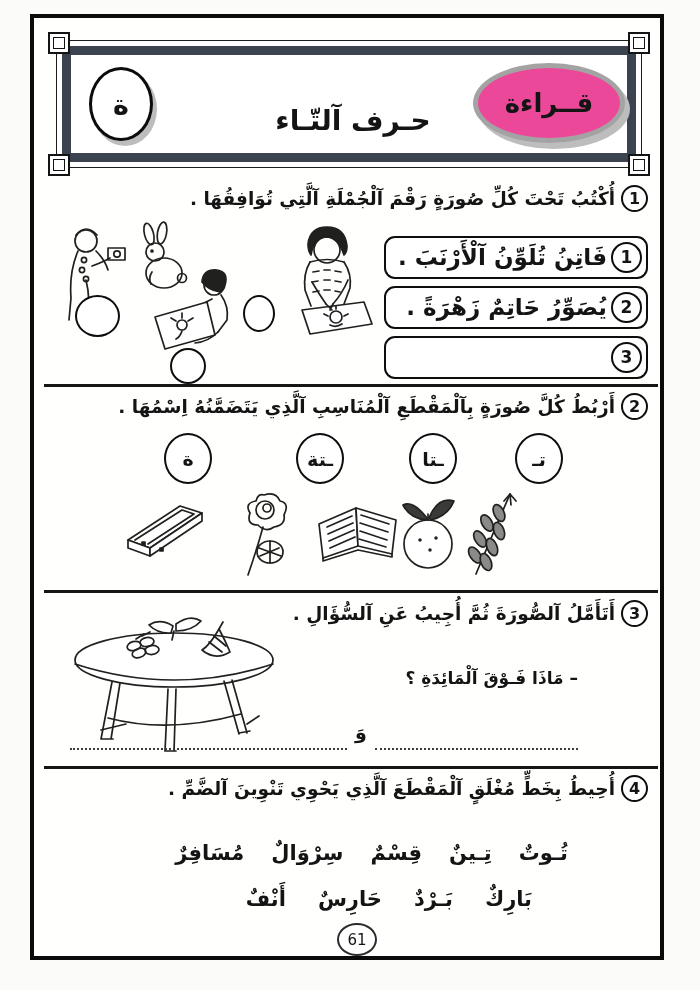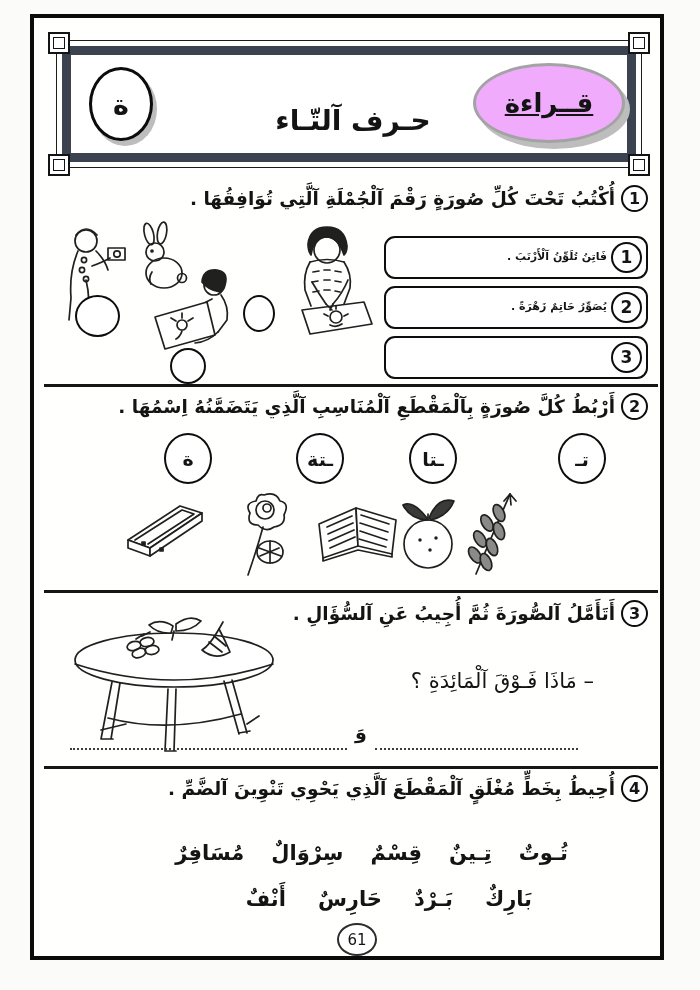--- a/index.html
+++ b/index.html
@@ -22,24 +22,24 @@
   .hb { position:absolute; left:56px; top:40px; width:586px; height:128px;
         border:1.5px solid #1c1c1c; background:#fff; }
   .hb-band { position:absolute; inset:5px; border:9px solid #3b4250; }
   .hb-corner { position:absolute; width:22px; height:22px; background:#fff; border:2px solid #141414; }
   .hb-corner::after { content:""; position:absolute; inset:3px; border:1.5px solid #141414; }
   .hb-corner.tl { left:-9px; top:-9px; } .hb-corner.tr { right:-9px; top:-9px; }
   .hb-corner.bl { left:-9px; bottom:-9px; } .hb-corner.br { right:-9px; bottom:-9px; }
 
   .hdr-oval {
     position:absolute; right:16px; top:22px; width:152px; height:80px;
-    border:3px solid #a3a3a3; border-radius:50%;
+    border:5px solid #a3a3a3; border-radius:50%;
     box-shadow:5px 6px 0 #bdbdbd;
     display:flex; align-items:center; justify-content:center;
-    font-size:26px; font-weight:bold; direction:rtl; background:#f0abfc;text-decoration:underline;
+    font-size:26px; font-weight:bold; direction:rtl; background:#ec4899;
   }
   .hdr-title {
     position:absolute; left:198px; top:16px; width:196px; height:100%;
     display:flex; align-items:center; justify-content:center;
     font-size:28px; font-weight:bold; direction:rtl; white-space:nowrap;
   }
   .hdr-circle {
     position:absolute; left:32px; top:26px; width:64px; height:74px;
     border:3px solid #0c0c0c; border-radius:50%;
     box-shadow:4px 5px 0 #bdbdbd;
@@ -60,43 +60,43 @@
   }
 
   
   .s-boxes { position:absolute; right:52px; top:236px; width:264px;
              display:flex; flex-direction:column; gap:7px; direction:rtl; }
   .s-box {
     height:43px; border:2px solid #0d0d0d; border-radius:11px; background:#fff;
     display:flex; align-items:center; gap:4px; padding:0 4px;
   }
   .s-box .num-badge { width:31px; height:31px; font-size:17px; }
-  .s-text { font-size:11px; font-weight:bold; white-space:nowrap; line-height:1.9; }
+  .s-text { font-size:23px; font-weight:bold; white-space:nowrap; line-height:1.9; }
 
   .ans-circle { position:absolute; border:2.5px solid #0d0d0d; border-radius:50%; background:#fff; }
 
   .illu { position:absolute; }
   .illu svg { display:block; width:100%; height:100%; }
   .ink { stroke:#20201e; stroke-width:1.7; fill:none; stroke-linecap:round; stroke-linejoin:round; }
 
   
   .divider { position:absolute; left:44px; width:614px; height:3px; background:#161616; }
 
   
   .syll-circle {
     position:absolute; top:433px; width:48px; height:51px;
     border:2.5px solid #0d0d0d; border-radius:50%; background:#fff;
     display:flex; align-items:center; justify-content:center;
     font-size:19px; font-weight:bold; direction:rtl;
   }
 
   
   .q-line {
-    position:absolute; right:106px; direction:rtl;
-    font-size:21px; font-weight:normal; white-space:nowrap; line-height:1.9;
+    position:absolute; right:122px; direction:rtl;
+    font-size:17px; font-weight:bold; white-space:nowrap; line-height:1.9;
   }
   .a-line {
     position:absolute; left:70px; right:122px; direction:rtl;
     display:flex; align-items:flex-end; gap:8px;
     font-size:19px; font-weight:bold; line-height:1.9;
   }
   .a-line .txt { white-space:nowrap; }
   .dots { border-bottom:2.4px dotted #3c3c3c; height:18px; }
   .dots.d1 { flex:1.1; min-width:50px; }
   .dots.d2 { flex:1.5; min-width:70px; }
@@ -217,21 +217,21 @@
     </div>
   </div>
 
   <div class="divider" style="top:384px;"></div>
 
   <div class="ex-head" style="top:390px;">
     <span class="num-badge">2</span>
     <span>أَرْبُطُ كُلَّ صُورَةٍ بِآلْمَقْطَعِ آلْمُنَاسِبِ آلَّذِي يَتَضَمَّنُهُ اِسْمُهَا .</span>
   </div>
 
-  <div class="syll-circle" style="left:558px;">تـ</div>
+  <div class="syll-circle" style="left:515px;">تـ</div>
   <div class="syll-circle" style="left:409px;">ـتا</div>
   <div class="syll-circle" style="left:296px;">ـتة</div>
   <div class="syll-circle" style="left:164px;">ة</div>
 
   <div class="illu" style="left:120px; top:498px; width:96px; height:64px;">
     <svg viewBox="0 0 96 64">
       <g class="ink">
         <polygon points="8,42 60,8 82,15 30,50" fill="#fff"></polygon>
         <polygon points="8,42 30,50 30,58 8,50" fill="#fff"></polygon>
         <polygon points="30,50 82,15 82,23 30,58" fill="#fff"></polygon>

